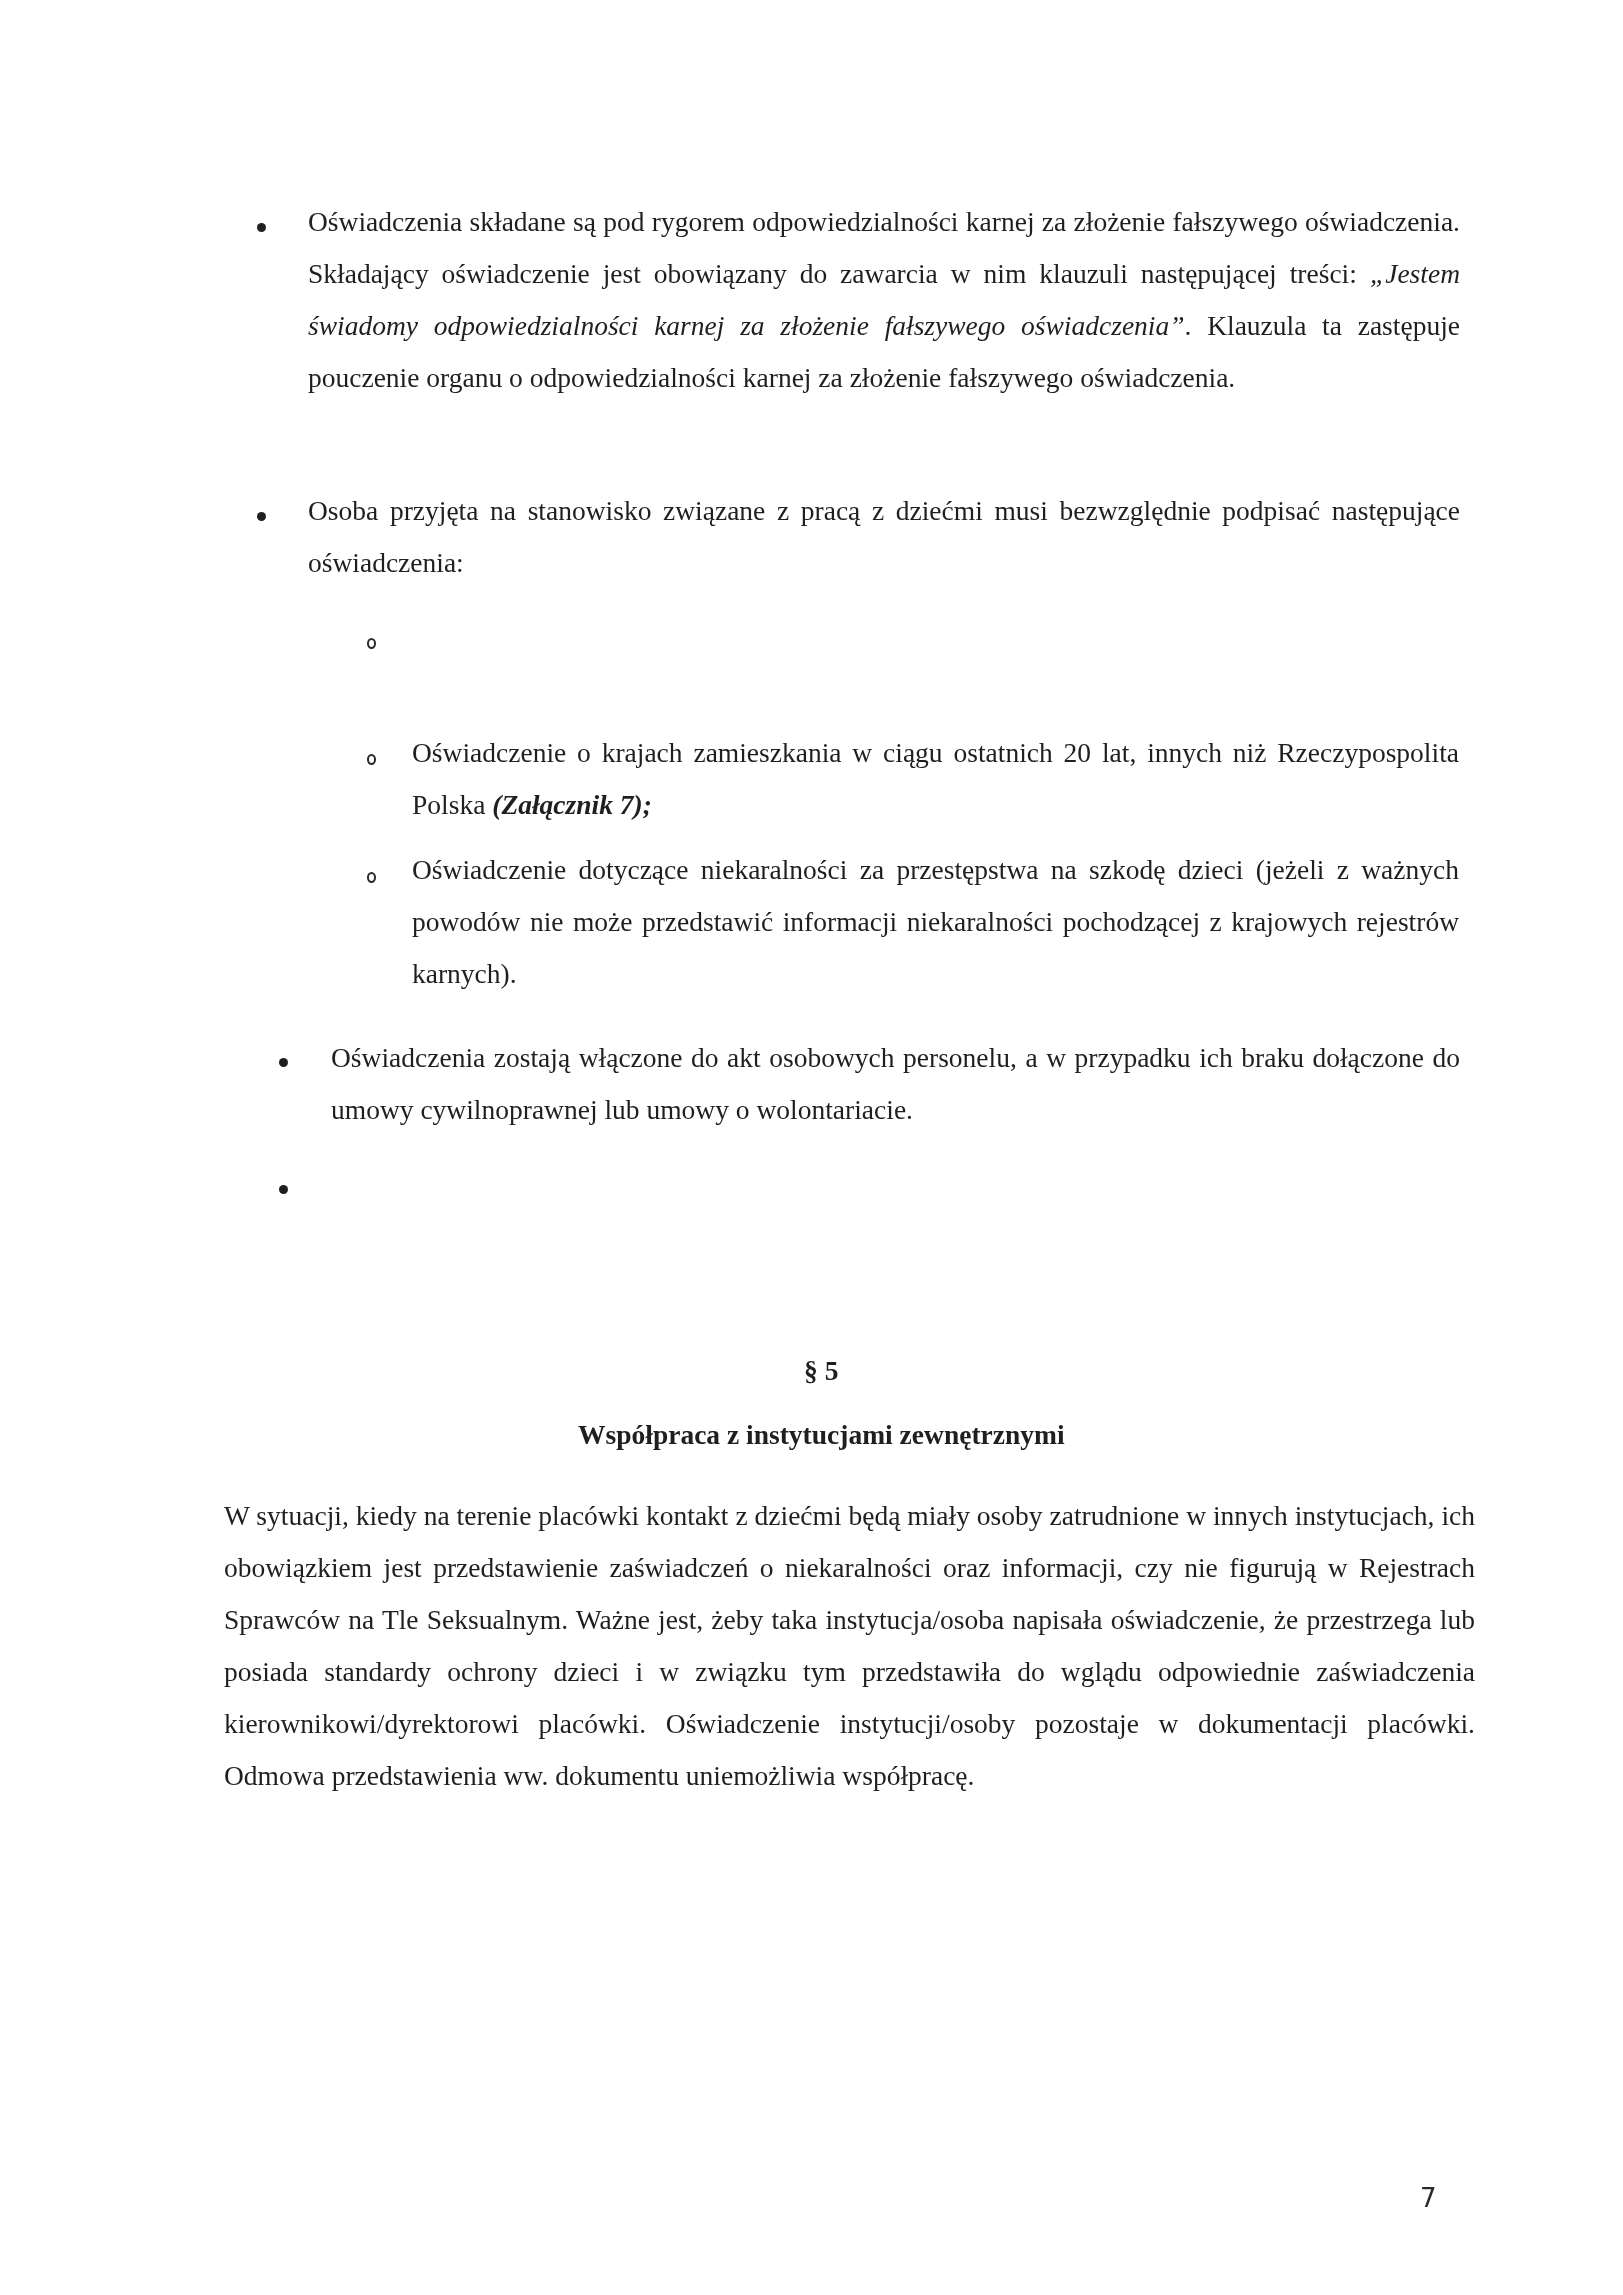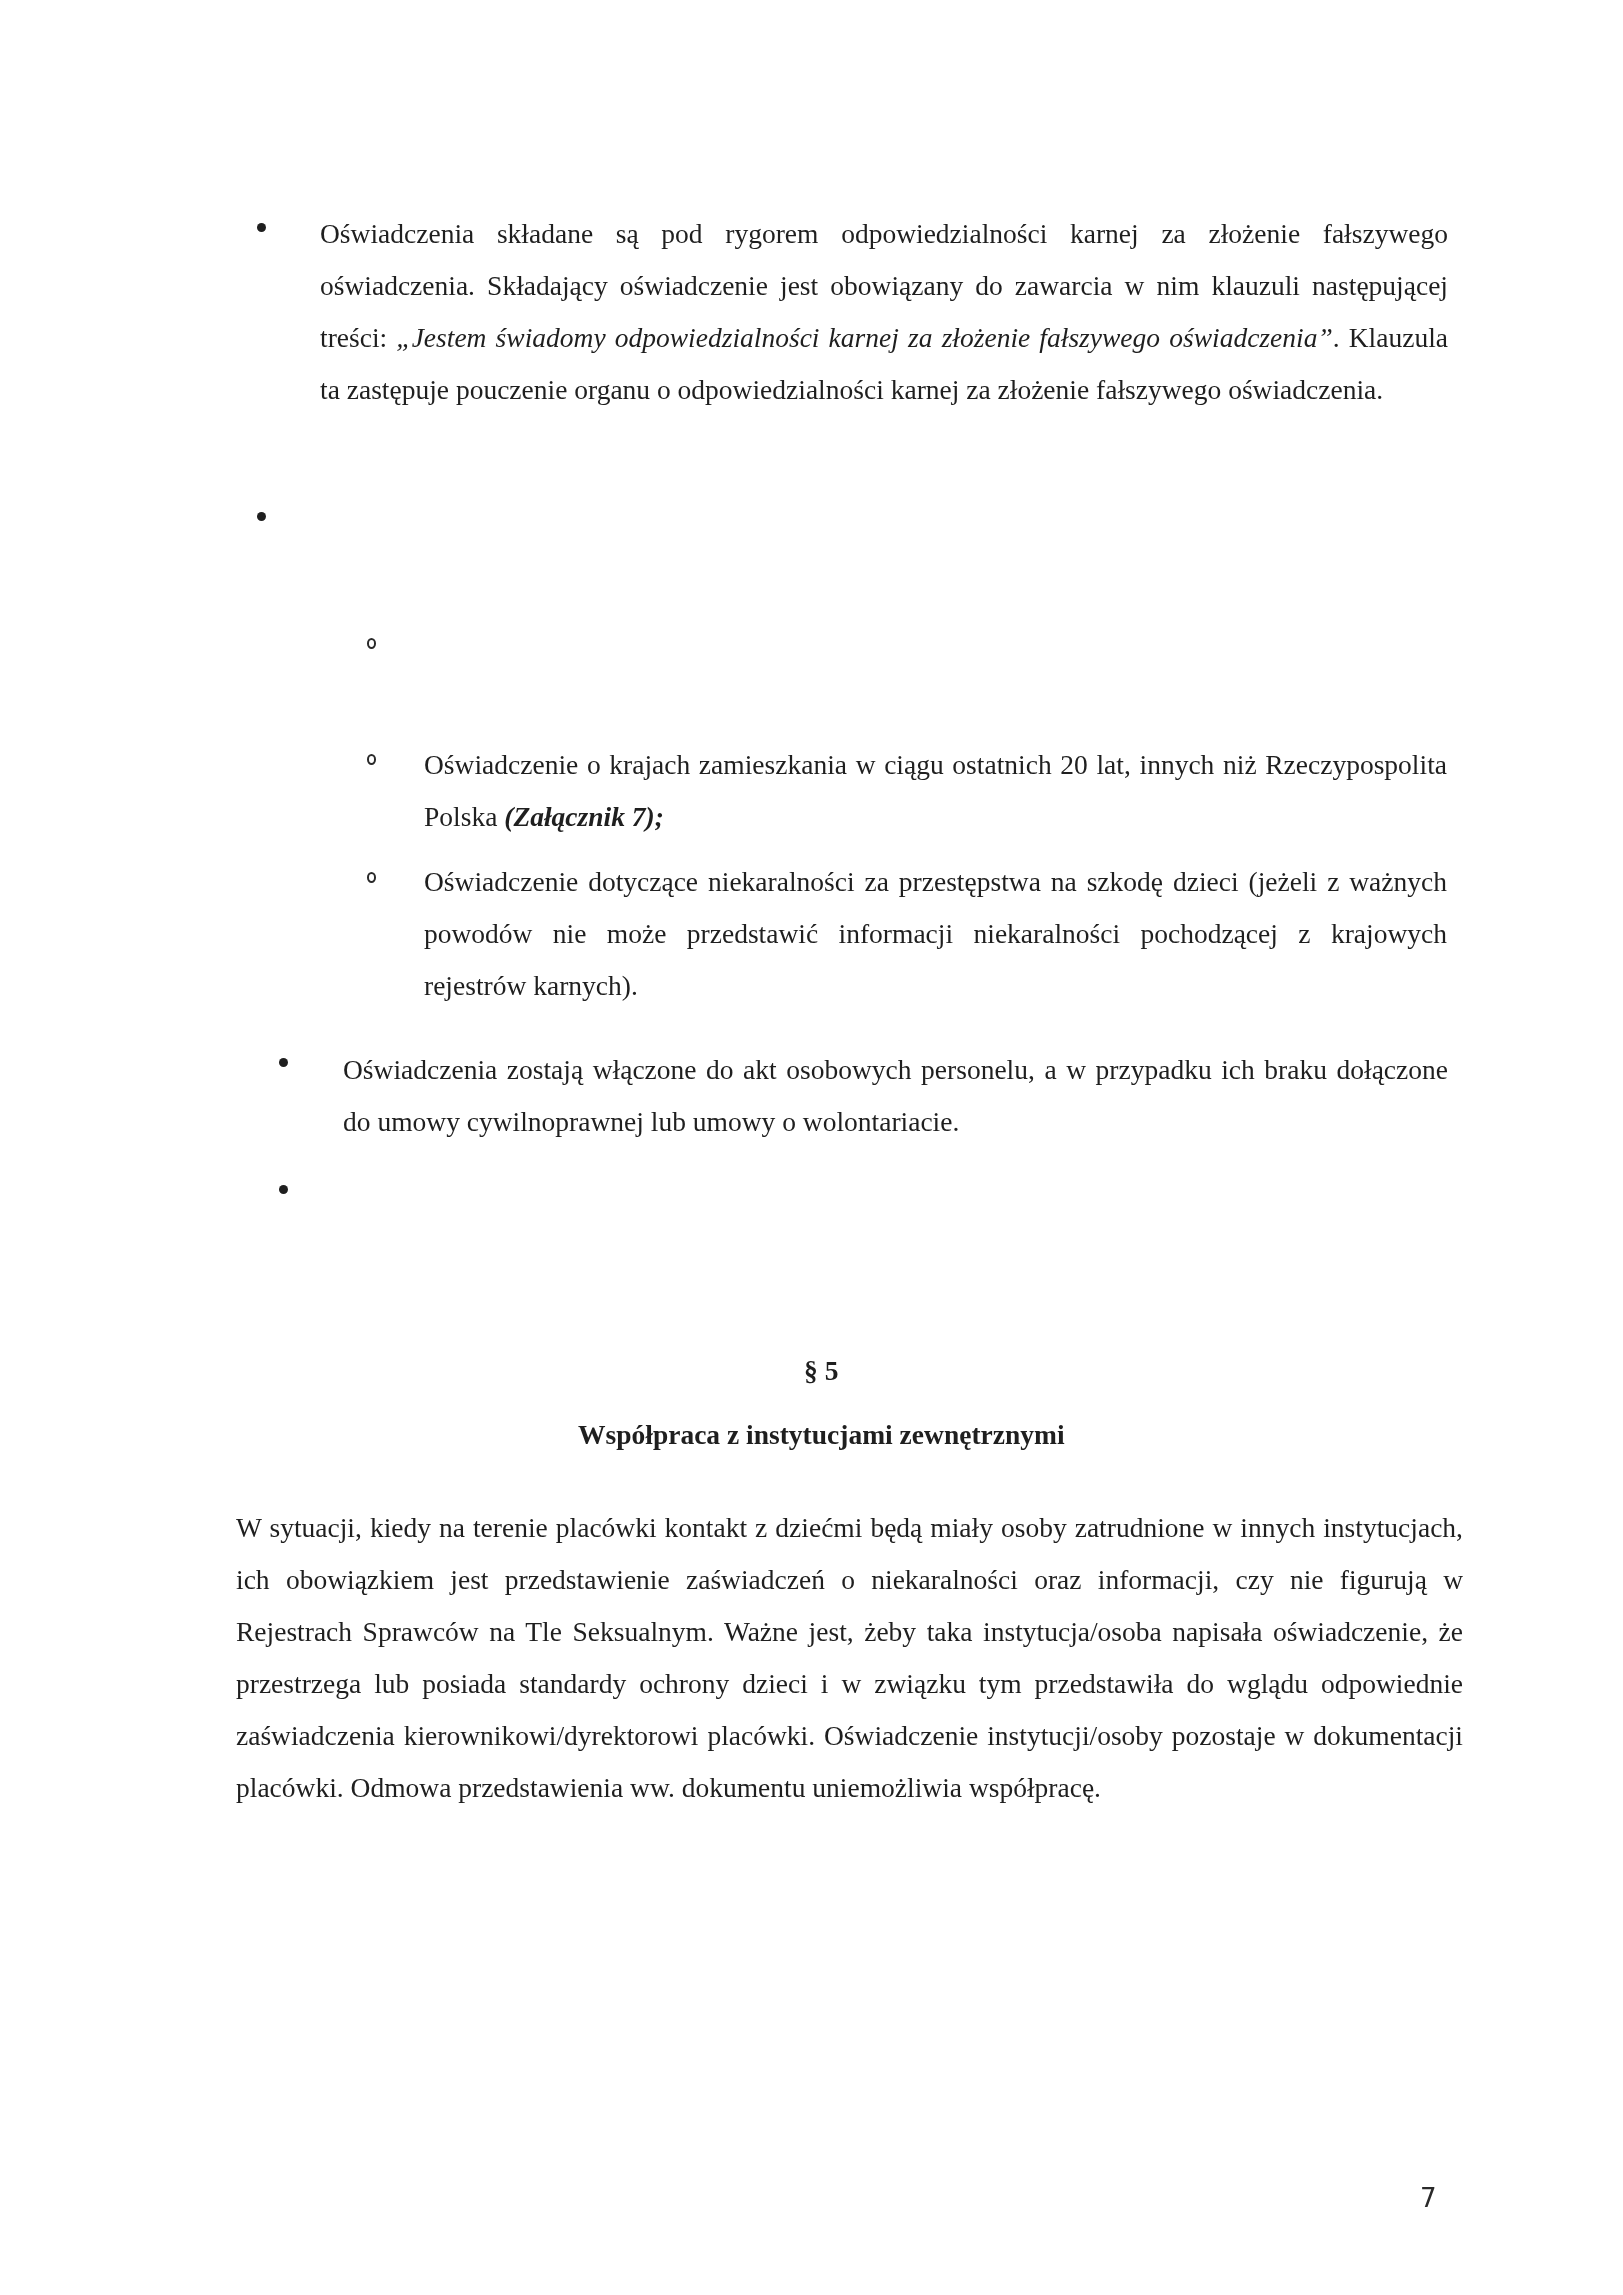--- a/index.html
+++ b/index.html
@@ -4,21 +4,21 @@
 <style>
   html, body { margin: 0; padding: 0; background: #ffffff; }
   body { width: 1623px; height: 2295px; position: relative; overflow: hidden; }
   .page {
     position: absolute; left: 0; top: 0; width: 1623px; height: 2295px;
     background: #ffffff; color: #1f1f1f;
     font-family: "Liberation Serif", "DejaVu Serif", serif;
     font-size: 27.5px; line-height: 52px;
   }
   .block { position: absolute; text-align: justify; }
-  .block p { margin: 12px; }
+  .block p { margin: 0; }
   .dot {
     position: absolute; width: 9.2px; height: 9.2px; border-radius: 50%;
     background: #1f1f1f;
   }
   .ring {
     position: absolute; width: 9.2px; height: 10.5px; border-radius: 50%;
     border: 2px solid #2a2a2a; box-sizing: border-box;
   }
   .last-left { text-align-last: left; }
   .italic { font-style: italic; }
@@ -35,20 +35,23 @@
 <body>
 
 <div class="page">
 
   <span class="dot" style="left:257px; top:223px;"></span>
   <div class="block last-left" style="left:308px; top:196px; width:1152px;">
     <p><span>Oświadczenia składane są pod rygorem odpowiedzialności karnej za złożenie fałszywego oświadczenia. Składający oświadczenie jest obowiązany do zawarcia w nim klauzuli następującej treści: </span><span class="italic">„Jestem świadomy odpowiedzialności karnej za złożenie fałszywego oświadczenia”</span><span>. Klauzula ta zastępuje pouczenie organu o odpowiedzialności karnej za złożenie fałszywego oświadczenia.</span></p>
   </div>
 
   <span class="dot" style="left:257px; top:512px;"></span>
+  <div class="block last-left" style="left:308px; top:485px; width:1152px;">
+    <p>Osoba przyjęta na stanowisko związane z pracą z dziećmi musi bezwzględnie podpisać następujące oświadczenia:</p>
+  </div>
 
   <span class="ring" style="left:367px; top:638px;"></span>
 
   <span class="ring" style="left:367px; top:754px;"></span>
   <div class="block last-left" style="left:412px; top:727px; width:1047px;">
     <p><span>Oświadczenie o krajach zamieszkania w ciągu ostatnich 20 lat, innych niż Rzeczypospolita Polska </span><span class="bolditalic">(Załącznik 7);</span></p>
   </div>
 
   <span class="ring" style="left:367px; top:872px;"></span>
   <div class="block last-left" style="left:412px; top:844px; width:1047px;">

